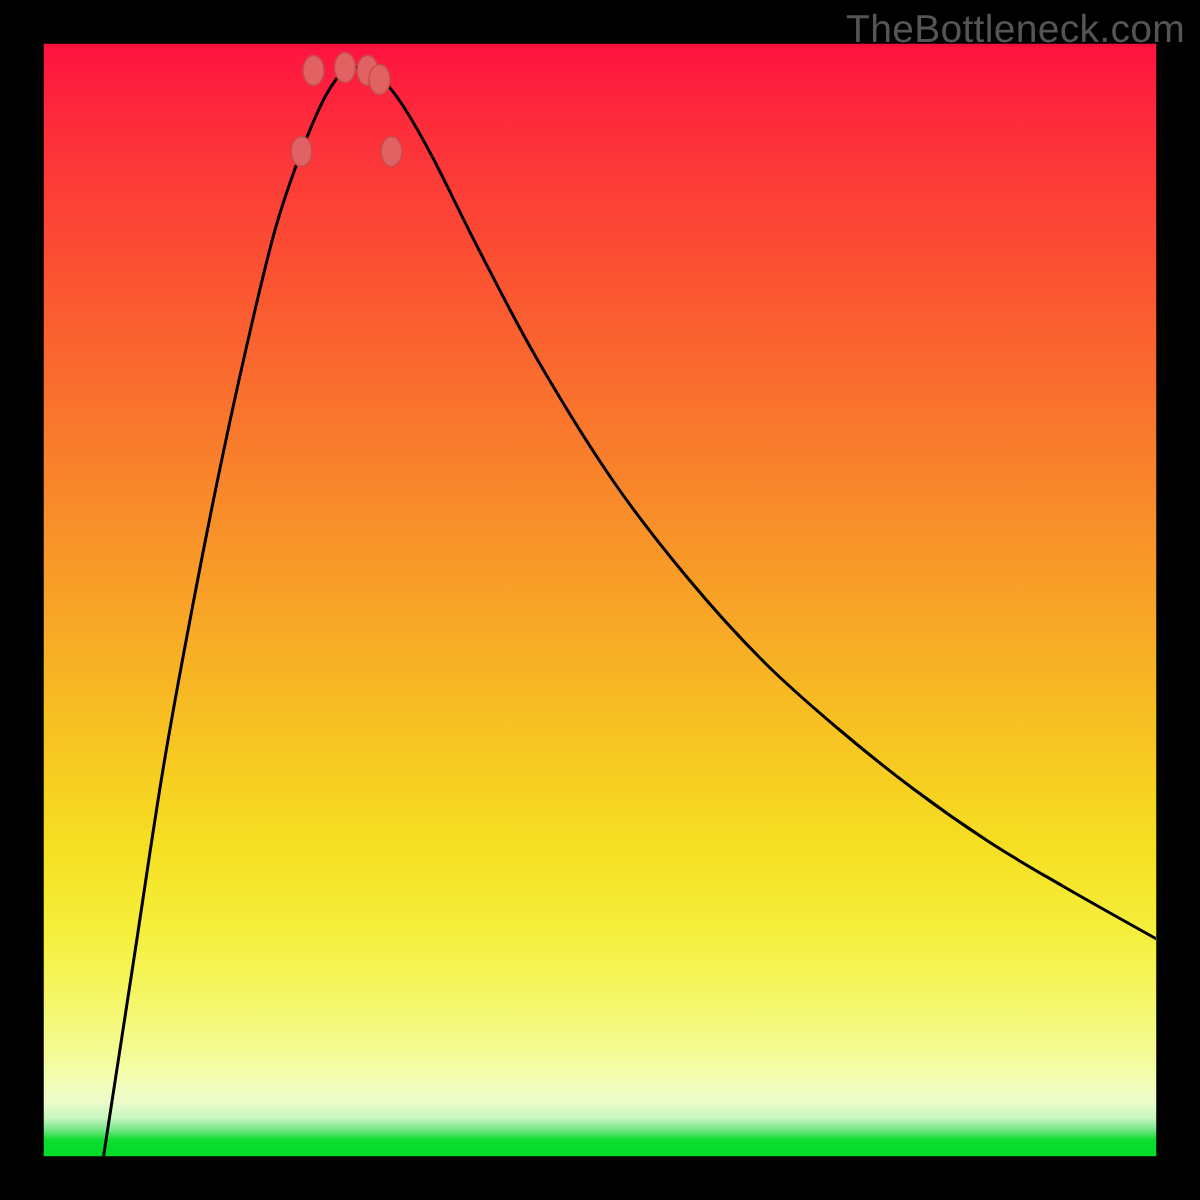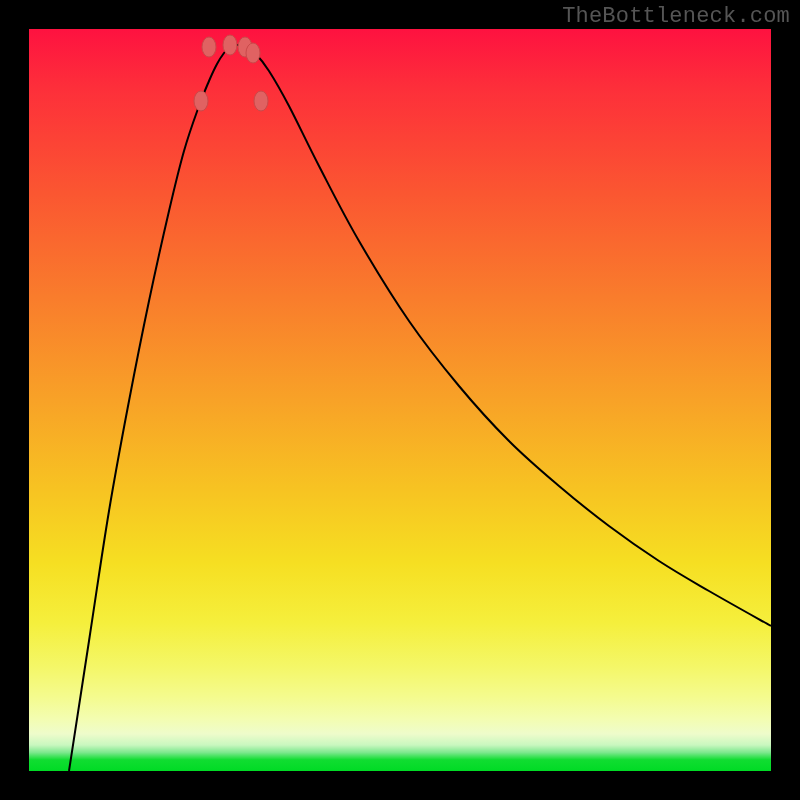--- a/index.html
+++ b/index.html
@@ -7,22 +7,22 @@
   .frame {
     position: relative;
     width: 800px;
     height: 800px;
     background: #000;
   }
   .watermark {
     position: absolute;
     top: 4px;
     right: 10px;
-    font-family: Liberation Mono, monospace;
-    font-size: 22px;
+    font-family: Liberation Sans, sans-serif;
+    font-size: 26px;
     font-weight: 500;
     color: #555;
     letter-spacing: 0.2px;
     z-index: 10;
     text-align: right;
   }
   .plot-area {
     position: absolute;
     left: 29px;
     top: 29px;

